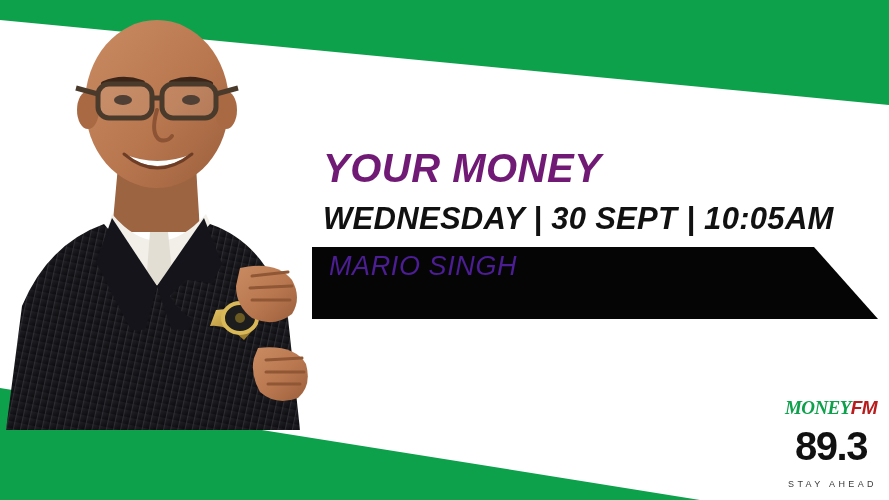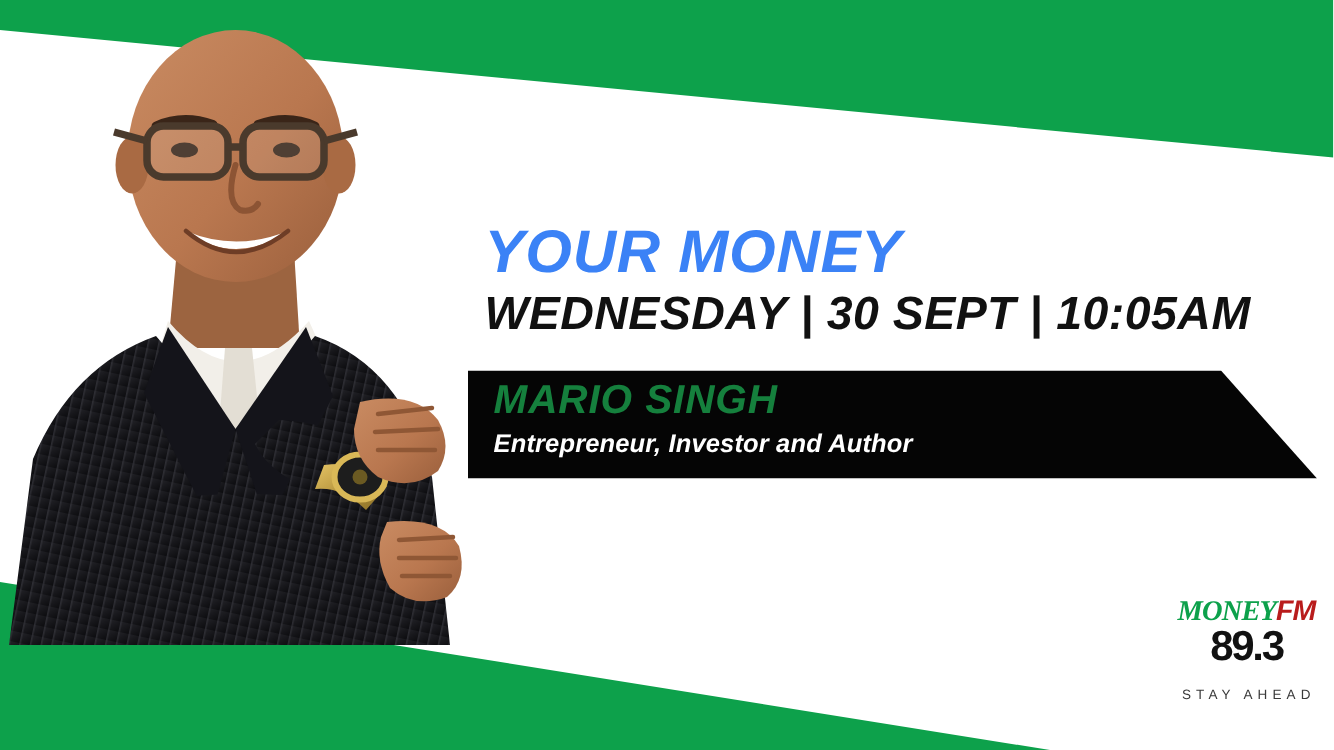--- a/index.html
+++ b/index.html
@@ -38,53 +38,53 @@
     position: absolute;
     left: 323px;
     top: 148px;
     width: 540px;
   }
   #show-title {
     font-size: 40px;
     font-weight: bold;
     font-style: italic;
     letter-spacing: 0.5px;
-    color: #3b82f6;
+    color: #701a75;
     line-height: 1.04;
     white-space: nowrap;
   }
   #show-schedule {
     font-size: 31px;
     font-weight: bold;
     font-style: italic;
     letter-spacing: 0.3px;
     color: #111111;
     line-height: 1.12;
-    margin-top: 2px;
+    margin-top: 12px;
     white-space: nowrap;
   }
   #guest-banner-shape {
     position: absolute;
     left: 312px;
     top: 247px;
     width: 566px;
     height: 72px;
   }
   #guest-text {
     position: absolute;
     left: 329px;
     top: 252px;
     width: 480px;
   }
   #guest-name {
     font-size: 27px;
-    font-weight: bold;
+    font-weight: normal;
     font-style: italic;
     letter-spacing: 0.6px;
-    color: #15803d;
+    color: #4c1d95;
     line-height: 1.1;
     white-space: nowrap;
   }
   #guest-role {
     font-size: 17px;
     font-weight: bold;
     font-style: italic;
     letter-spacing: 0.1px;
     color: #ffffff;
     line-height: 1.2;
@@ -104,26 +104,26 @@
     font-size: 19px;
     font-weight: bold;
     font-style: italic;
     letter-spacing: -0.6px;
     line-height: 1;
     white-space: nowrap;
   }
   #logo-word-money { color: #0da14b; font-family: Liberation Serif, serif; }
   #logo-word-fm { color: #b91c1c; }
   #logo-frequency {
-    font-size: 28px;
+    font-size: 40px;
     font-weight: bold;
     color: #111111;
     line-height: 0.92;
     letter-spacing: -1.5px;
-    margin-top: 1px;
+    margin-top: 11px;
   }
   #logo-tagline {
     font-size: 9px;
     font-weight: normal;
     color: #3a3a3a;
     letter-spacing: 3.4px;
     line-height: 1;
     margin-top: 15px;
     padding-left: 3px;
     white-space: nowrap;
@@ -222,21 +222,20 @@
     <div id="show-title">YOUR MONEY</div>
     <div id="show-schedule">WEDNESDAY | 30 SEPT | 10:05AM</div>
   </div>
 
   <svg id="guest-banner-shape" viewBox="0 0 566 72" preserveAspectRatio="none">
     <polygon points="0,0 502,0 566,72 0,72" fill="#050505"></polygon>
   </svg>
 
   <div id="guest-text">
     <div id="guest-name">MARIO SINGH</div>
-    <div id="guest-role">Entrepreneur, Investor and Author</div>
   </div>
 
   <div id="logo">
     <div id="logo-wordmark">
       <span id="logo-word-money">MONEY</span><span id="logo-word-fm">FM</span>
     </div>
     <div id="logo-frequency">89.3</div>
     <div id="logo-tagline">STAY AHEAD</div>
   </div>
 

